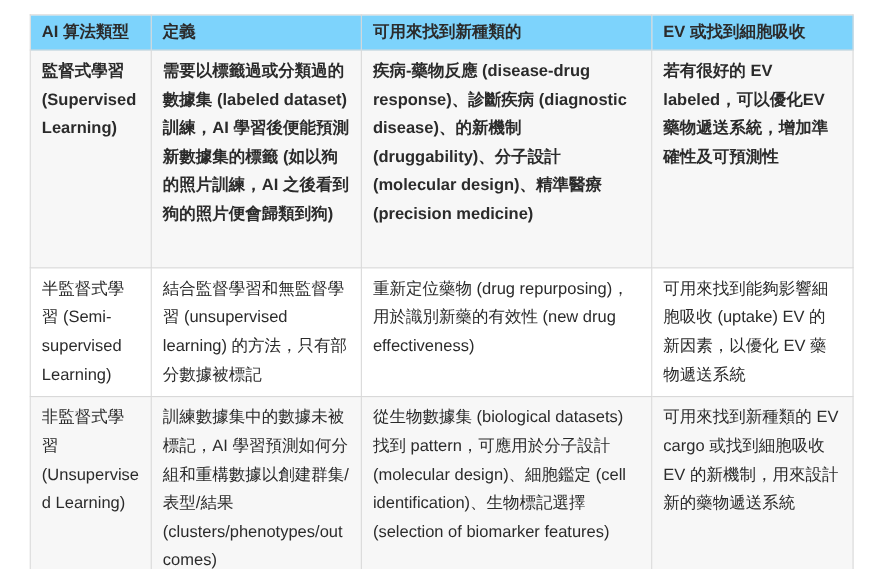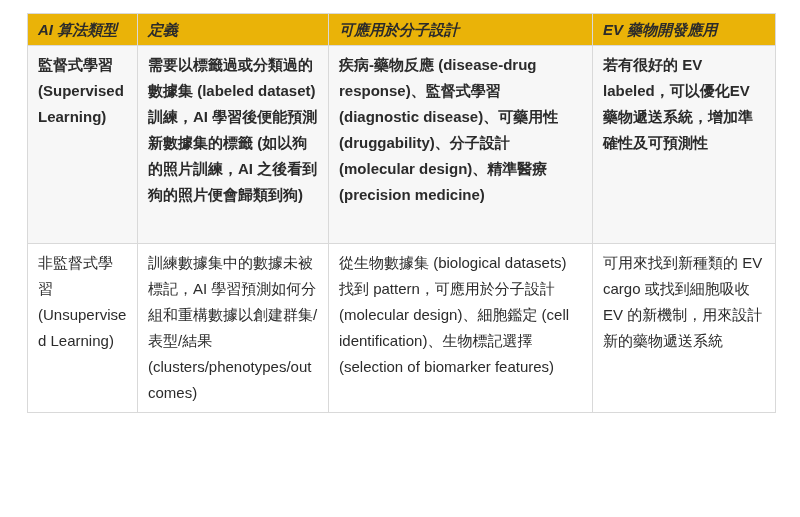--- a/index.html
+++ b/index.html
@@ -32,22 +32,21 @@
     overflow-wrap: break-word;
     word-break: break-word;
     font-size: 15px;
   }
   .ai-table th {
     height: 32px;
     padding: 4px 10px;
     font-weight: 700;
     vertical-align: middle;
     line-height: 20px;
-    background: #eab308;
-    font-style: italic;
+    background: #7dd3fc;
   }
   .ai-table td {
     padding: 6px 10px;
     line-height: 26px;
   }
   .ai-table tbody tr:nth-child(odd) td { background: #f7f7f7; }
   .ai-table tbody tr:nth-child(even) td { background: #ffffff; }
   .ai-table tbody tr.r1 { height: 198px; font-weight: bold; }
   .ai-table tbody tr.r2 { height: 115px; }
   .ai-table tbody tr.r3 { height: 141px; }
@@ -60,30 +59,36 @@
     <colgroup>
       <col class="c1">
         <col class="c2">
         <col class="c3">
         <col class="c4">
     </colgroup>
     <thead>
       <tr>
         <th>AI 算法類型</th>
         <th>定義</th>
-        <th>可應用於分子設計</th>
-        <th>EV 藥物開發應用</th>
+        <th>可用來找到新種類的</th>
+        <th>EV 或找到細胞吸收</th>
       </tr>
     </thead>
     <tbody>
       <tr class="r1">
         <td>監督式學習 (Supervised Learning)</td>
         <td>需要以標籤過或分類過的數據集 (labeled dataset) 訓練，AI 學習後便能預測新數據集的標籤 (如以狗的照片訓練，AI 之後看到狗的照片便會歸類到狗)</td>
-        <td>疾病-藥物反應 (disease-drug response)、監督式學習 (diagnostic disease)、可藥用性 (druggability)、分子設計 (molecular design)、精準醫療 (precision medicine)</td>
+        <td>疾病-藥物反應 (disease-drug response)、診斷疾病 (diagnostic disease)、的新機制 (druggability)、分子設計 (molecular design)、精準醫療 (precision medicine)</td>
         <td>若有很好的 EV labeled，可以優化EV 藥物遞送系統，增加準確性及可預測性</td>
+      </tr>
+      <tr class="r2">
+        <td>半監督式學習 (Semi-supervised Learning)</td>
+        <td>結合監督學習和無監督學習 (unsupervised learning) 的方法，只有部分數據被標記</td>
+        <td>重新定位藥物 (drug repurposing)，用於識別新藥的有效性 (new drug effectiveness)</td>
+        <td>可用來找到能夠影響細胞吸收 (uptake) EV 的新因素，以優化 EV 藥物遞送系統</td>
       </tr>
       <tr class="r3">
         <td>非監督式學習 (Unsupervised Learning)</td>
         <td>訓練數據集中的數據未被標記，AI 學習預測如何分組和重構數據以創建群集/表型/結果 (clusters/phenotypes/outcomes)</td>
         <td>從生物數據集 (biological datasets) 找到 pattern，可應用於分子設計 (molecular design)、細胞鑑定 (cell identification)、生物標記選擇 (selection of biomarker features)</td>
         <td>可用來找到新種類的 EV cargo 或找到細胞吸收 EV 的新機制，用來設計新的藥物遞送系統</td>
       </tr>
     </tbody>
   </table>
 </div>

